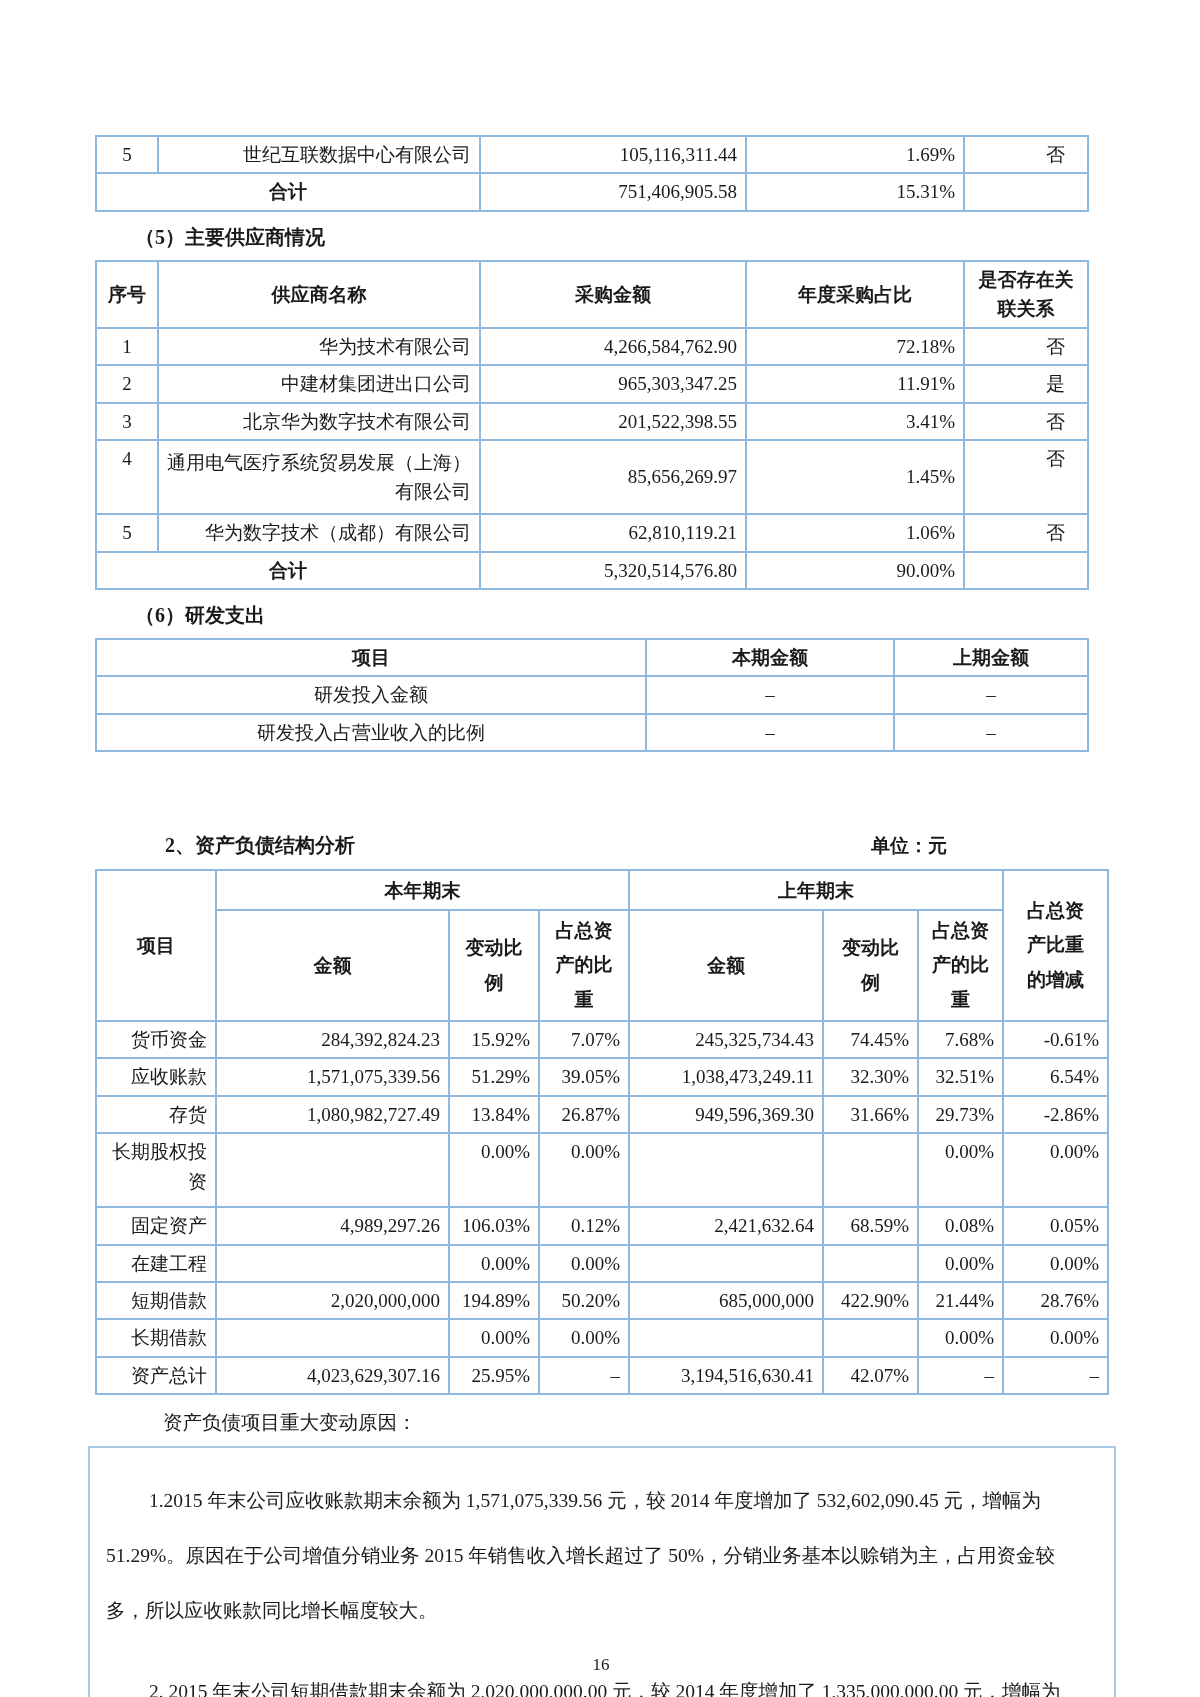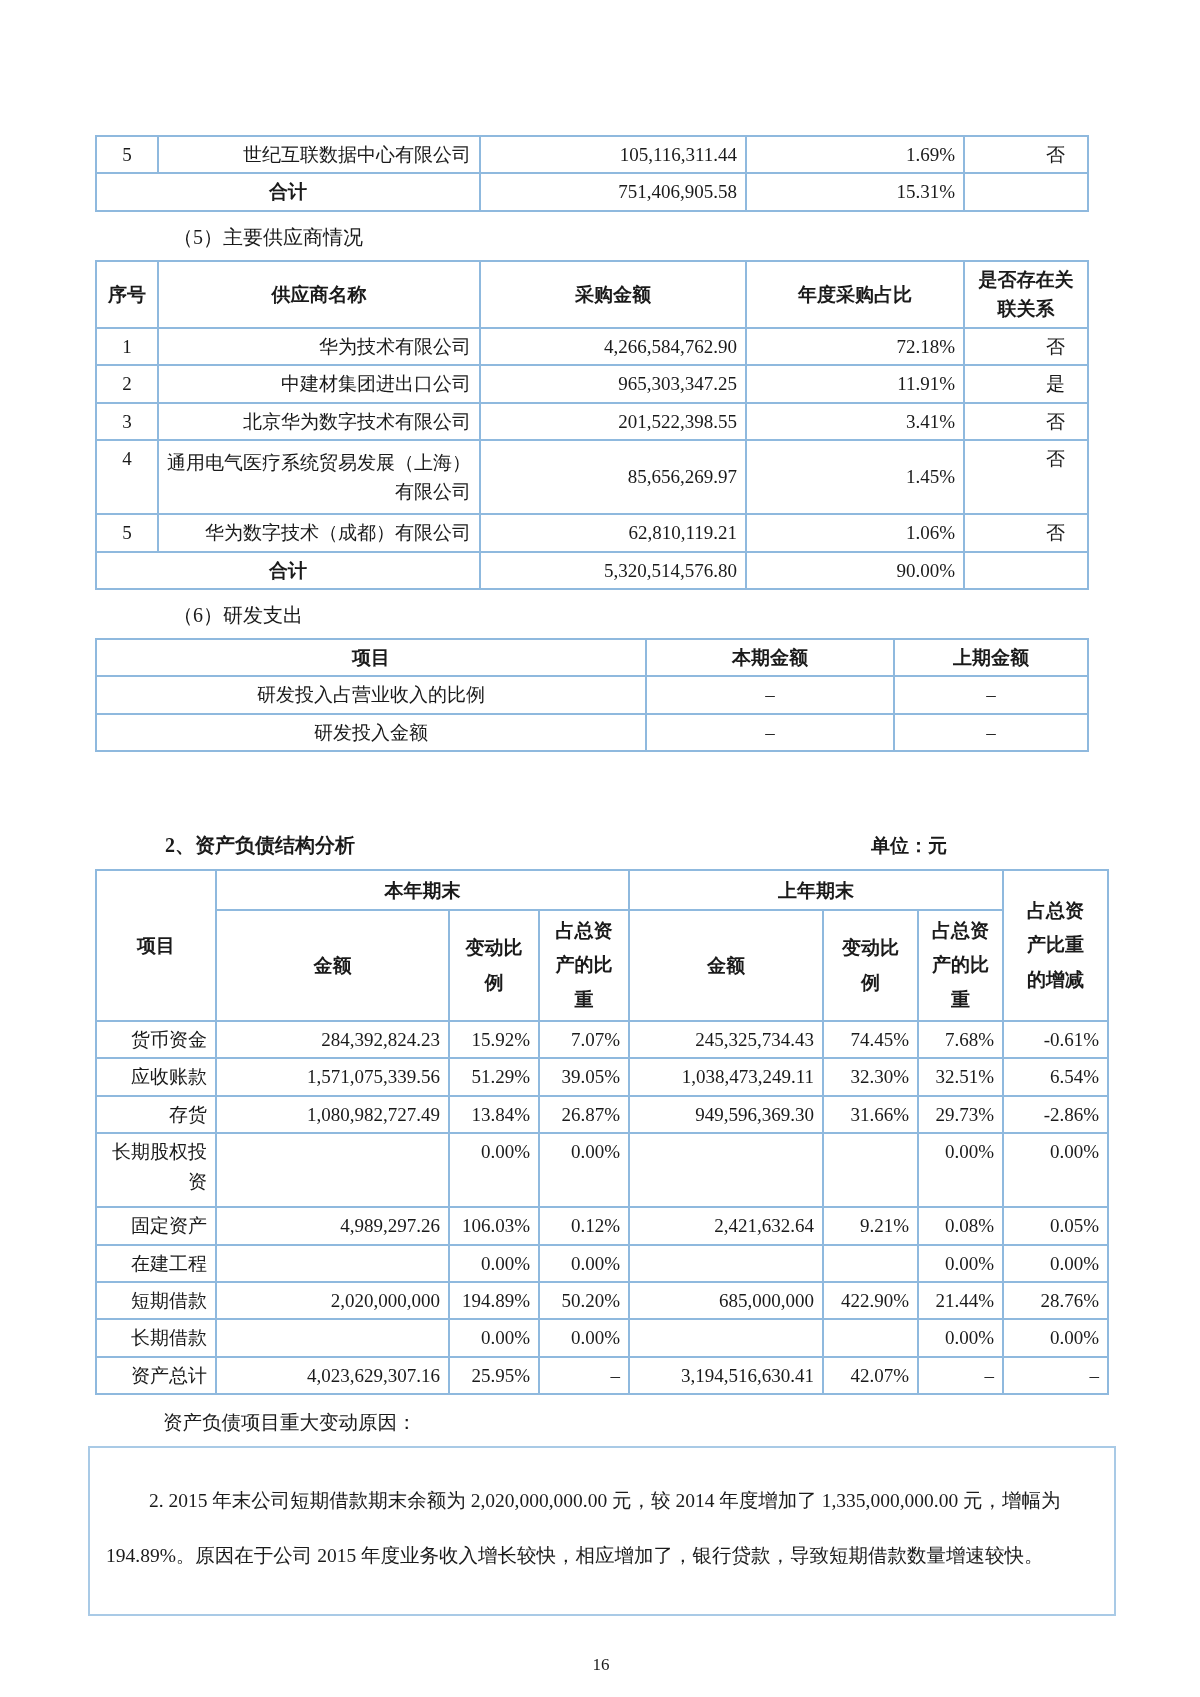--- a/index.html
+++ b/index.html
@@ -31,22 +31,22 @@
   .t-sup { width:992px; }
   .t-sup col.w-no   { width:62px; }
   .t-sup col.w-name { width:322px; }
   .t-sup col.w-amt  { width:266px; }
   .t-sup col.w-pct  { width:218px; }
   .t-sup col.w-rel  { width:124px; }
   .t-sup td { height:37px; }
   .t-sup .dbl td { height:74px; }
 
   .sec-title {
-    font-size:20px; font-weight:normal;
-    margin:12px 0 9px 78px;
+    font-size:20px; font-weight:bold;
+    margin:12px 0 9px 40px;
   }
 
   
   .t-rd { width:992px; }
   .t-rd col.w-item { width:550px; }
   .t-rd col.w-cur  { width:248px; }
   .t-rd col.w-pri  { width:194px; }
   .t-rd td, .t-rd th { height:35px; }
 
   
@@ -188,26 +188,26 @@
         <col class="w-cur">
         <col class="w-pri">
       </colgroup>
     <tbody>
         <tr>
       <th>项目</th>
       <th>本期金额</th>
       <th>上期金额</th>
     </tr>
     <tr>
-      <td class="c">研发投入占营业收入的比例</td>
+      <td class="c">研发投入金额</td>
       <td class="c">–</td>
       <td class="c">–</td>
     </tr>
     <tr>
-      <td class="c">研发投入金额</td>
+      <td class="c">研发投入占营业收入的比例</td>
       <td class="c">–</td>
       <td class="c">–</td>
     </tr>
   </tbody>
     </table>
 
   <div class="sec2-head">
     <span class="sec2-title">2、资产负债结构分析</span>
     <span class="sec2-unit">单位：元</span>
   </div>
@@ -277,21 +277,21 @@
       <td class="r vtop"></td>
       <td class="r vtop">0.00%</td>
       <td class="r vtop">0.00%</td>
     </tr>
     <tr>
       <td class="l item">固定资产</td>
       <td class="r">4,989,297.26</td>
       <td class="r">106.03%</td>
       <td class="r">0.12%</td>
       <td class="r">2,421,632.64</td>
-      <td class="r">9.21%</td>
+      <td class="r">68.59%</td>
       <td class="r">0.08%</td>
       <td class="r">0.05%</td>
     </tr>
     <tr>
       <td class="l item">在建工程</td>
       <td class="r"></td>
       <td class="r">0.00%</td>
       <td class="r">0.00%</td>
       <td class="r"></td>
       <td class="r"></td>
@@ -327,18 +327,19 @@
       <td class="r">42.07%</td>
       <td class="r">–</td>
       <td class="r">–</td>
     </tr>
   </tbody>
     </table>
 
   <div class="note-title">资产负债项目重大变动原因：</div>
 
   <div class="analysis-box">
+    <p>1.2015 年末公司应收账款期末余额为 1,571,075,339.56 元，较 2014 年度增加了 532,602,090.45 元，增幅为 51.29%。原因在于公司增值分销业务 2015 年销售收入增长超过了 50%，分销业务基本以赊销为主，占用资金较多，所以应收账款同比增长幅度较大。</p>
     <p>2. 2015 年末公司短期借款期末余额为 2,020,000,000.00 元，较 2014 年度增加了 1,335,000,000.00 元，增幅为 194.89%。原因在于公司 2015 年度业务收入增长较快，相应增加了，银行贷款，导致短期借款数量增速较快。</p>
   </div>
 
 </div>
 
 <div class="page-num">16</div>
 
 </body></html>

